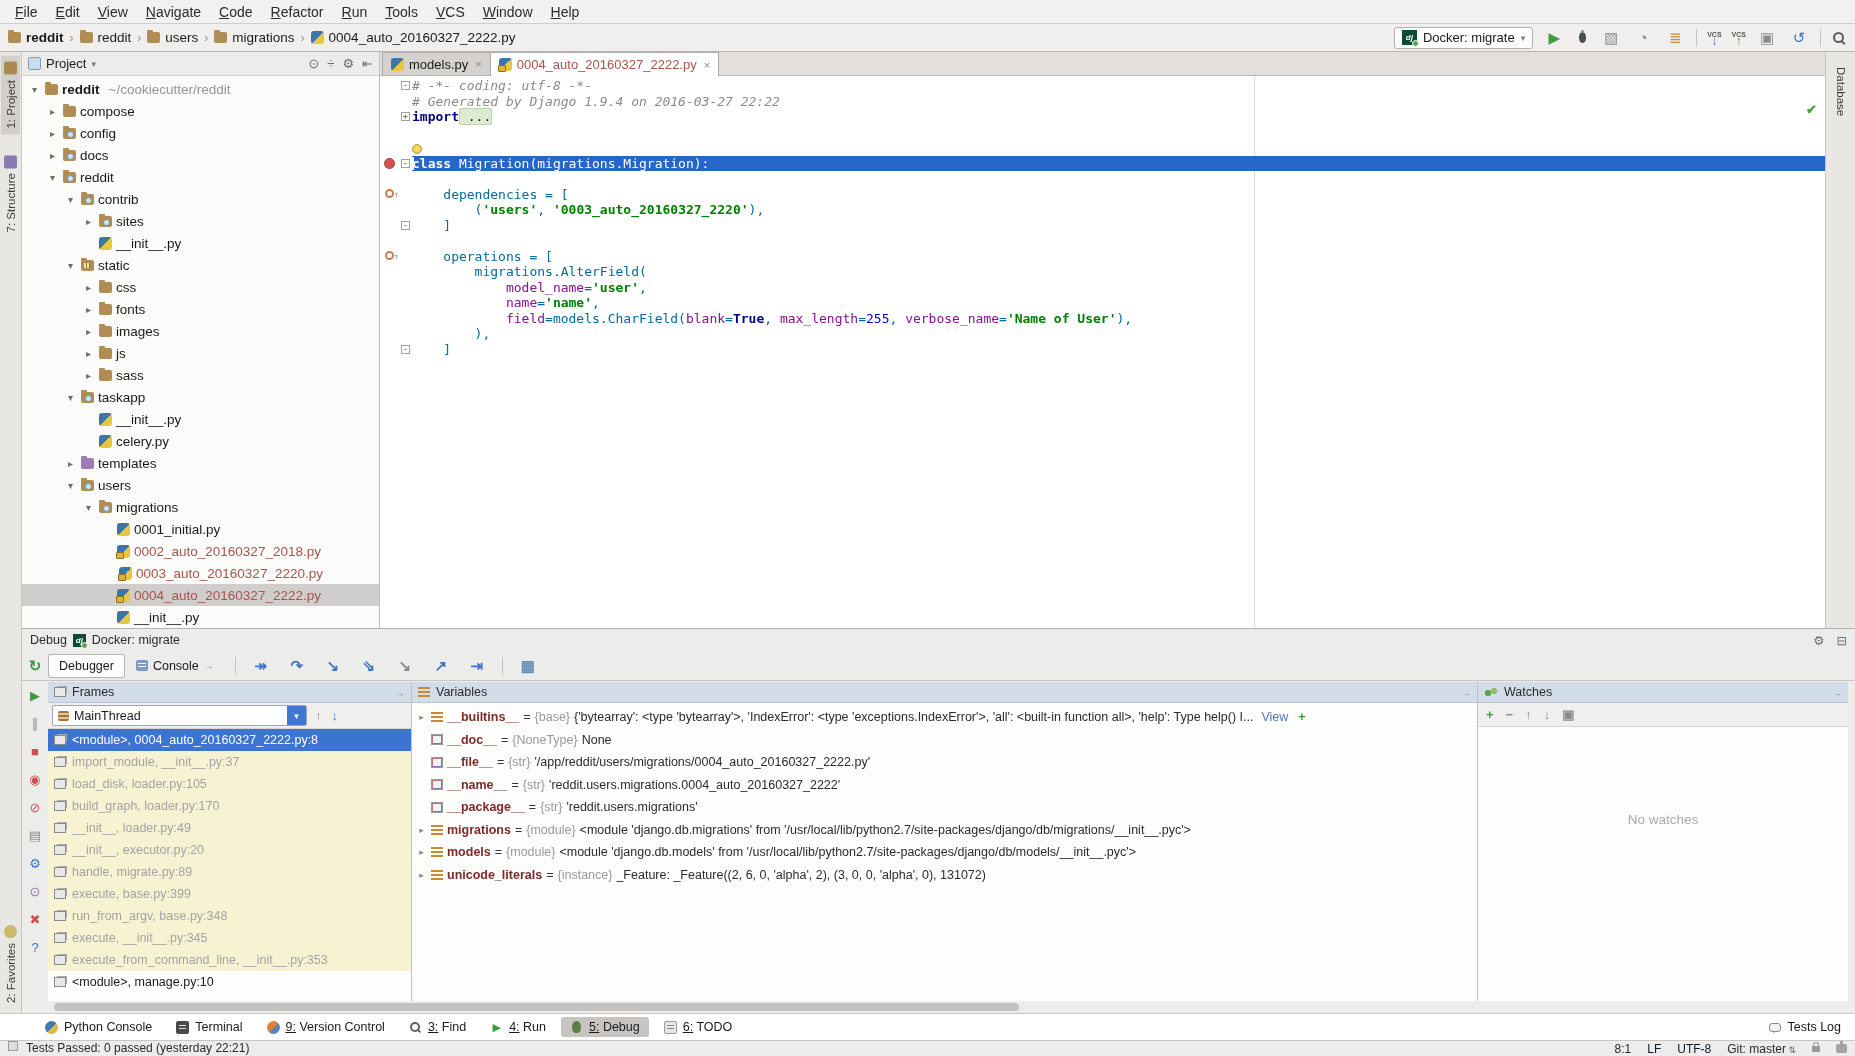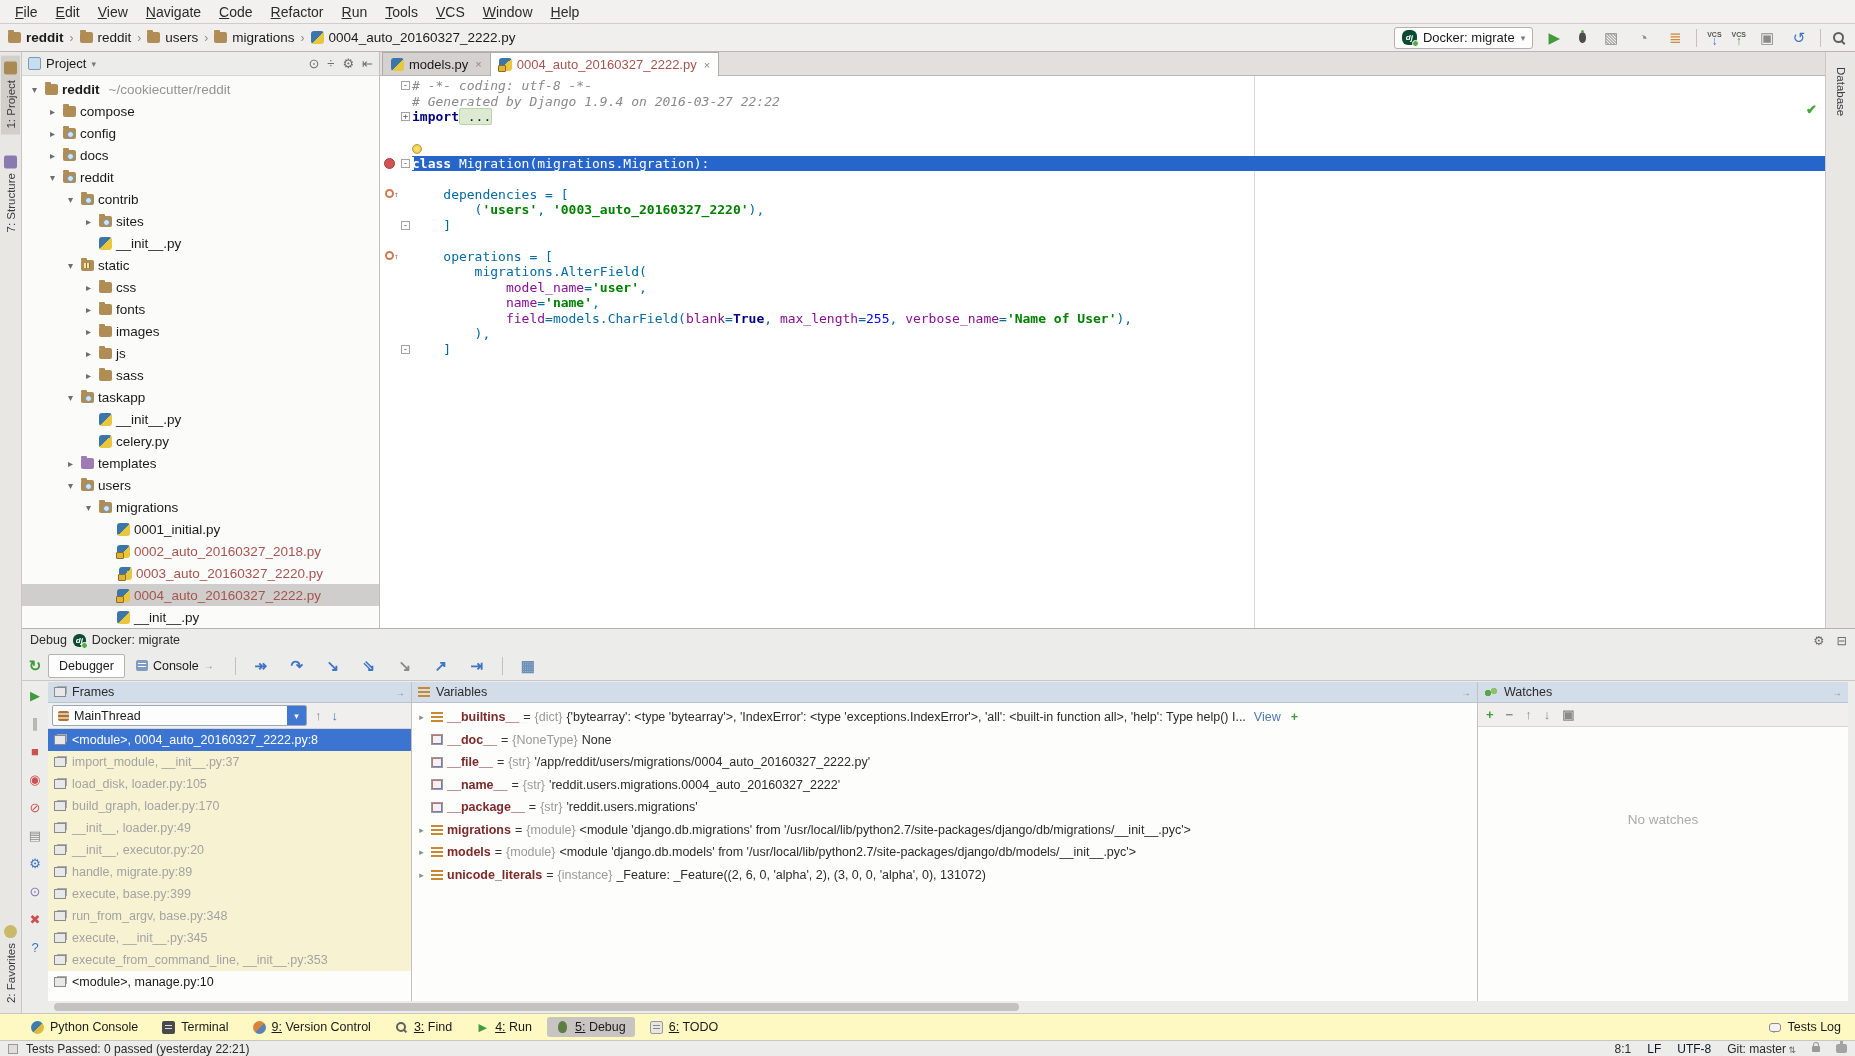--- a/index.html
+++ b/index.html
@@ -24,21 +24,21 @@
   .ico-folder.tpl{background:#9e7bb5;}
   .ico-folder.tpl::before{background:#9e7bb5;}
   .ico-folder.res::after{content:"";position:absolute;left:3px;top:3px;width:6px;height:5px;
       background:repeating-linear-gradient(90deg,#f4e9a2 0 2px,#8a6d3a 2px 3px);}
   .ico-py{width:13px;height:13px;border-radius:3px;display:inline-block;position:relative;
           background:linear-gradient(135deg,#3c76a8 0 50%,#e8c63d 50% 100%);}
   .ico-py.lock::after{content:"";position:absolute;left:-1px;bottom:-1px;width:6px;height:5px;background:#e0b23a;border:1px solid #8a6d1f;border-radius:1px;}
   .tb-right{display:flex;align-items:center;gap:10px;}
   .runconfig{display:flex;align-items:center;gap:6px;background:#fdfdfd;border:1px solid #b3b0ad;
              border-radius:3px;height:22px;padding:0 7px;font-size:13px;}
-  .ico-dj{width:15px;height:15px;background:#0b4b33;border-radius:6px;color:#fff;font-size:8px;
+  .ico-dj{width:15px;height:15px;background:#0b4b33;border-radius:0;color:#fff;font-size:8px;
           font-weight:bold;font-style:italic;display:inline-flex;align-items:center;justify-content:center;position:relative;}
   .ico-dj::after{content:"";position:absolute;right:-2px;bottom:-2px;width:5px;height:5px;border-radius:50%;background:#58a748;border:1px solid #fff;}
   .rc-arrow{color:#7a7a7a;font-size:9px;}
   .tb-ico{font-size:15px;line-height:15px;width:22px;text-align:center;cursor:default;}
   .tb-sep{width:1px;height:18px;background:#c4c1be;}
   .grn{color:#3f9b3c;} .red{color:#cf5050;} .blu{color:#3f76c4;} .gry{color:#8a8a8a;}
   .org{color:#cf8a3a;} .pur{color:#8a6fb0;} .mix{color:#6a8fb5;}
   .vcs-ico{display:inline-flex;flex-direction:column;align-items:center;line-height:7px;cursor:default;}
   .vcs-ico i{font-style:normal;font-size:7px;font-weight:bold;color:#555;}
   .vcs-ico b{font-size:12px;font-weight:bold;}
@@ -141,42 +141,42 @@
   .v-list{flex:0 0 12px;width:12px;height:10px;background:repeating-linear-gradient(#c98a2f 0 2px,transparent 2px 4px);}
   .v-prim{flex:0 0 12px;width:11px;height:11px;border:1px solid #9a9a9a;background:#f2f2f2;
           box-shadow:inset 2px 2px 0 -1px #b77,inset -2px -2px 0 -1px #77b;}
   .vn{color:#7c2a2a;font-weight:bold;}
   .veq{color:#333;} .vt{color:#9a9a9a;} .vv{color:#2b2b2b;}
   .vlink{color:#5078b5;margin-left:4px;} .vplus{color:#3f9b3c;font-weight:bold;margin-left:6px;}
   .watch-tools{height:24px;background:#f1efee;border-bottom:1px solid #d8d5d2;display:flex;align-items:center;gap:12px;padding:0 8px;font-size:13px;font-weight:bold;}
   .no-watches{position:absolute;left:0;right:0;top:130px;text-align:center;color:#ababab;font-size:13.5px;}
   .h-scroll{position:absolute;left:32px;bottom:2px;width:965px;height:8px;background:#c3c2c0;border-radius:4px;}
   
-  .bottombar{position:absolute;left:0;right:0;top:1013px;height:27px;background:#fef9c3;border-top:1px solid #c9c6c3;
-             display:flex;align-items:center;padding-left:22px;font-size:12.5px;}
+  .bottombar{position:absolute;left:0;right:0;top:1013px;height:27px;background:#ffffff;border-top:1px solid #c9c6c3;
+             display:flex;align-items:center;padding-left:36px;font-size:12.5px;}
   .twb{display:flex;align-items:center;gap:6px;padding:3px 9px;border-radius:3px;margin-right:6px;}
   .twb.on{background:#c7c4c1;}
   .twb .lbl.mn::first-letter{text-decoration:underline;}
   .bb{width:13px;height:13px;display:inline-block;position:relative;}
   .bb-pyc{border-radius:50%;background:linear-gradient(135deg,#3f7cac 50%,#e0b83d 50%);}
   .bb-term{background:#4a4a4a;border-radius:2px;}
   .bb-term::before{content:"";position:absolute;left:3px;top:4px;width:7px;height:5px;
        background:repeating-linear-gradient(#dcdcdc 0 1px,transparent 1px 3px);}
   .bb-vc{border-radius:50%;background:linear-gradient(135deg,#d8843c 50%,#5b82b5 50%);}
   .bb-find::before{content:"";position:absolute;left:1px;top:1px;width:6px;height:6px;border:2px solid #5f5f5f;border-radius:50%;}
   .bb-find::after{content:"";position:absolute;left:9px;top:8px;width:2px;height:4px;background:#5f5f5f;transform:rotate(-45deg);}
   .bb-run{color:#3f9b3c;font-size:11px;line-height:13px;text-align:center;}
   .bb-bug{border-radius:50% 50% 45% 45%;background:#5d7d43;width:9px;height:12px;margin:0 2px;}
   .bb-todo{background:#e8e6e3;border:1px solid #9a9a9a;border-radius:2px;}
   .bb-todo::before{content:"";position:absolute;left:2px;top:3px;width:7px;height:1px;background:#8a8a8a;box-shadow:0 3px 0 #8a8a8a;}
   .eventlog{margin-left:auto;display:flex;align-items:center;gap:6px;margin-right:14px;}
   .ico-bubble{width:12px;height:9px;border:1px solid #8a8a8a;border-radius:3px;position:relative;background:#f4f2f0;}
   .ico-bubble::after{content:"";position:absolute;left:2px;bottom:-4px;border:2px solid transparent;border-top-color:#8a8a8a;}
   .statusbar{position:absolute;left:0;right:0;top:1040px;height:16px;background:#ececea;border-top:1px solid #c9c6c3;
-             display:flex;align-items:center;font-size:12px;padding:0 8px;color:#2b2b2b;}
+             display:flex;font-size:12px;padding:0 8px;color:#2b2b2b;}
   .st-ico{width:10px;height:10px;border:1px solid #9a9a9a;background:#e0deda;margin-right:8px;}
   .st-right{margin-left:auto;display:flex;align-items:center;gap:16px;}
   .st-item.dim{color:#0f172a;}
   .git-arr{font-size:9px;color:#6a6a6a;}
   .ico-lock{width:8px;height:6px;background:#9a9a9a;position:relative;display:inline-block;border-radius:1px;}
   .ico-lock::before{content:"";position:absolute;left:1px;top:-4px;width:4px;height:4px;border:1.5px solid #9a9a9a;border-bottom:none;border-radius:3px 3px 0 0;}
   .ico-hector{width:11px;height:9px;background:#a3a3a3;border-radius:2px;position:relative;display:inline-block;}
   .ico-hector::before{content:"";position:absolute;left:4px;top:-3px;width:3px;height:3px;background:#a3a3a3;}
 </style>
 </head>
@@ -658,21 +658,21 @@
           <span>Variables</span>
           <span class="sp"></span>
             <span class="pin-mini">→</span>
         </div>
         <div class="vars-list" id="vars-host">
             <div class="var-row">
               <span class="v-arr">▸</span>
               <span class="v-list"></span>
               <span class="vn">__builtins__</span>
               <span class="veq"> = </span>
-              <span class="vt">{dict}</span>
+              <span class="vt">{base}</span>
               <span class="vv">{'bytearray': &lt;type 'bytearray'&gt;, 'IndexError': &lt;type 'exceptions.IndexError'&gt;, 'all': &lt;built-in function all&gt;, 'help': Type help() I...</span>
               <span class="vlink">View</span>
               <span class="vplus">+</span>
             </div>
             <div class="var-row">
               <span class="v-arr"></span>
               <span class="v-prim"></span>
               <span class="vn">__doc__</span>
               <span class="veq"> = </span>
               <span class="vt">{NoneType}</span>

